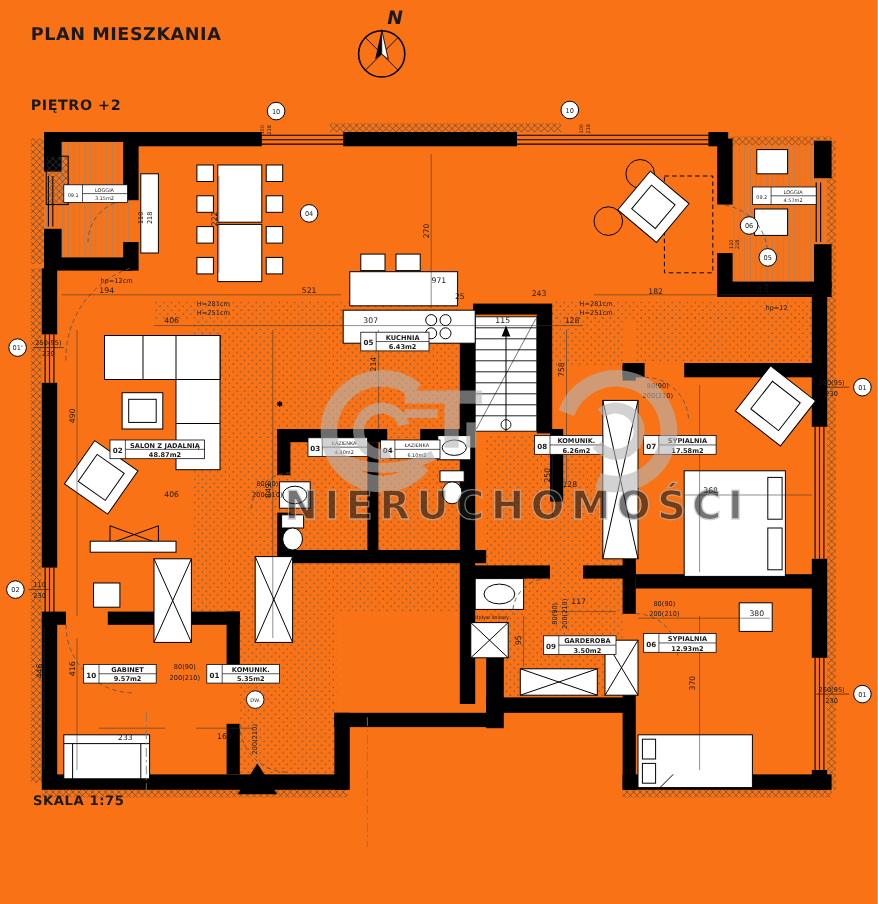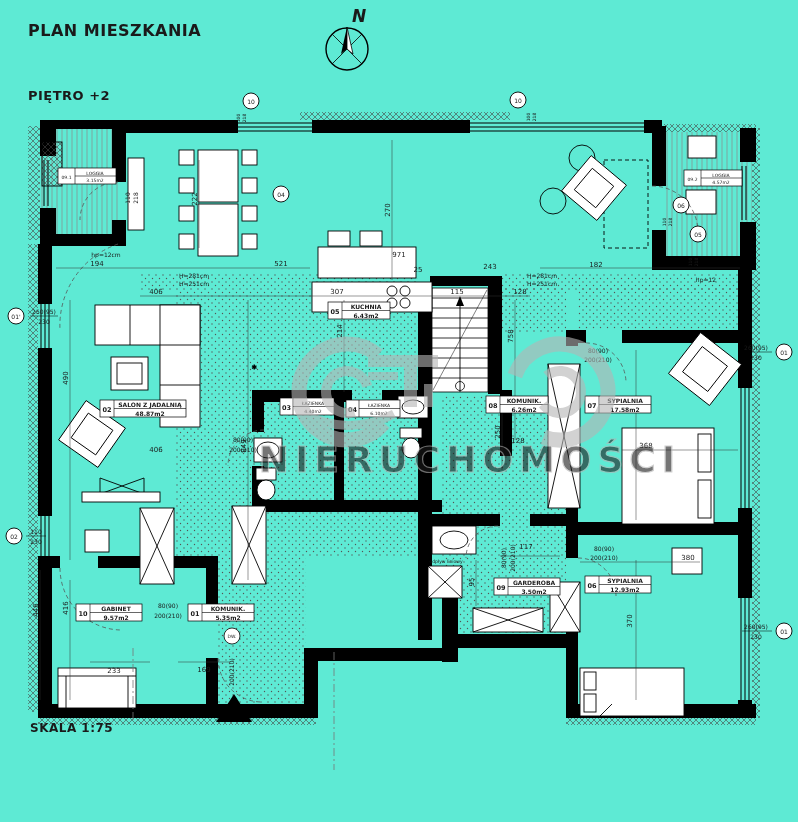--- a/index.html
+++ b/index.html
@@ -1,17 +1,17 @@
 <!DOCTYPE html>
 <html><head>
 <meta charset="utf-8">
 <style>
   html,body{margin:0;padding:0;background:#fff;}
   body{font-family:"Liberation Sans", sans-serif;}
-  #stage{position:relative;width:798px;height:822px;background:#5eead4;margin:0;overflow:hidden;}
+  #stage{position:relative;width:798px;height:822px;background:#f97316;margin:0;overflow:hidden;}
   svg text{font-family:"DejaVu Sans", sans-serif;fill:#1a1a1a;}
   .ttl{font-weight:bold;letter-spacing:.5px;}
   .dim{font-size:7px;}
   .sm{font-size:6px;}
   .tiny{font-size:4.5px;}
   .lbl{font-size:6px;font-weight:bold;}
   .lblno{font-size:6.5px;font-weight:bold;}
   .wm{opacity:.6;}
 </style>
 </head>

